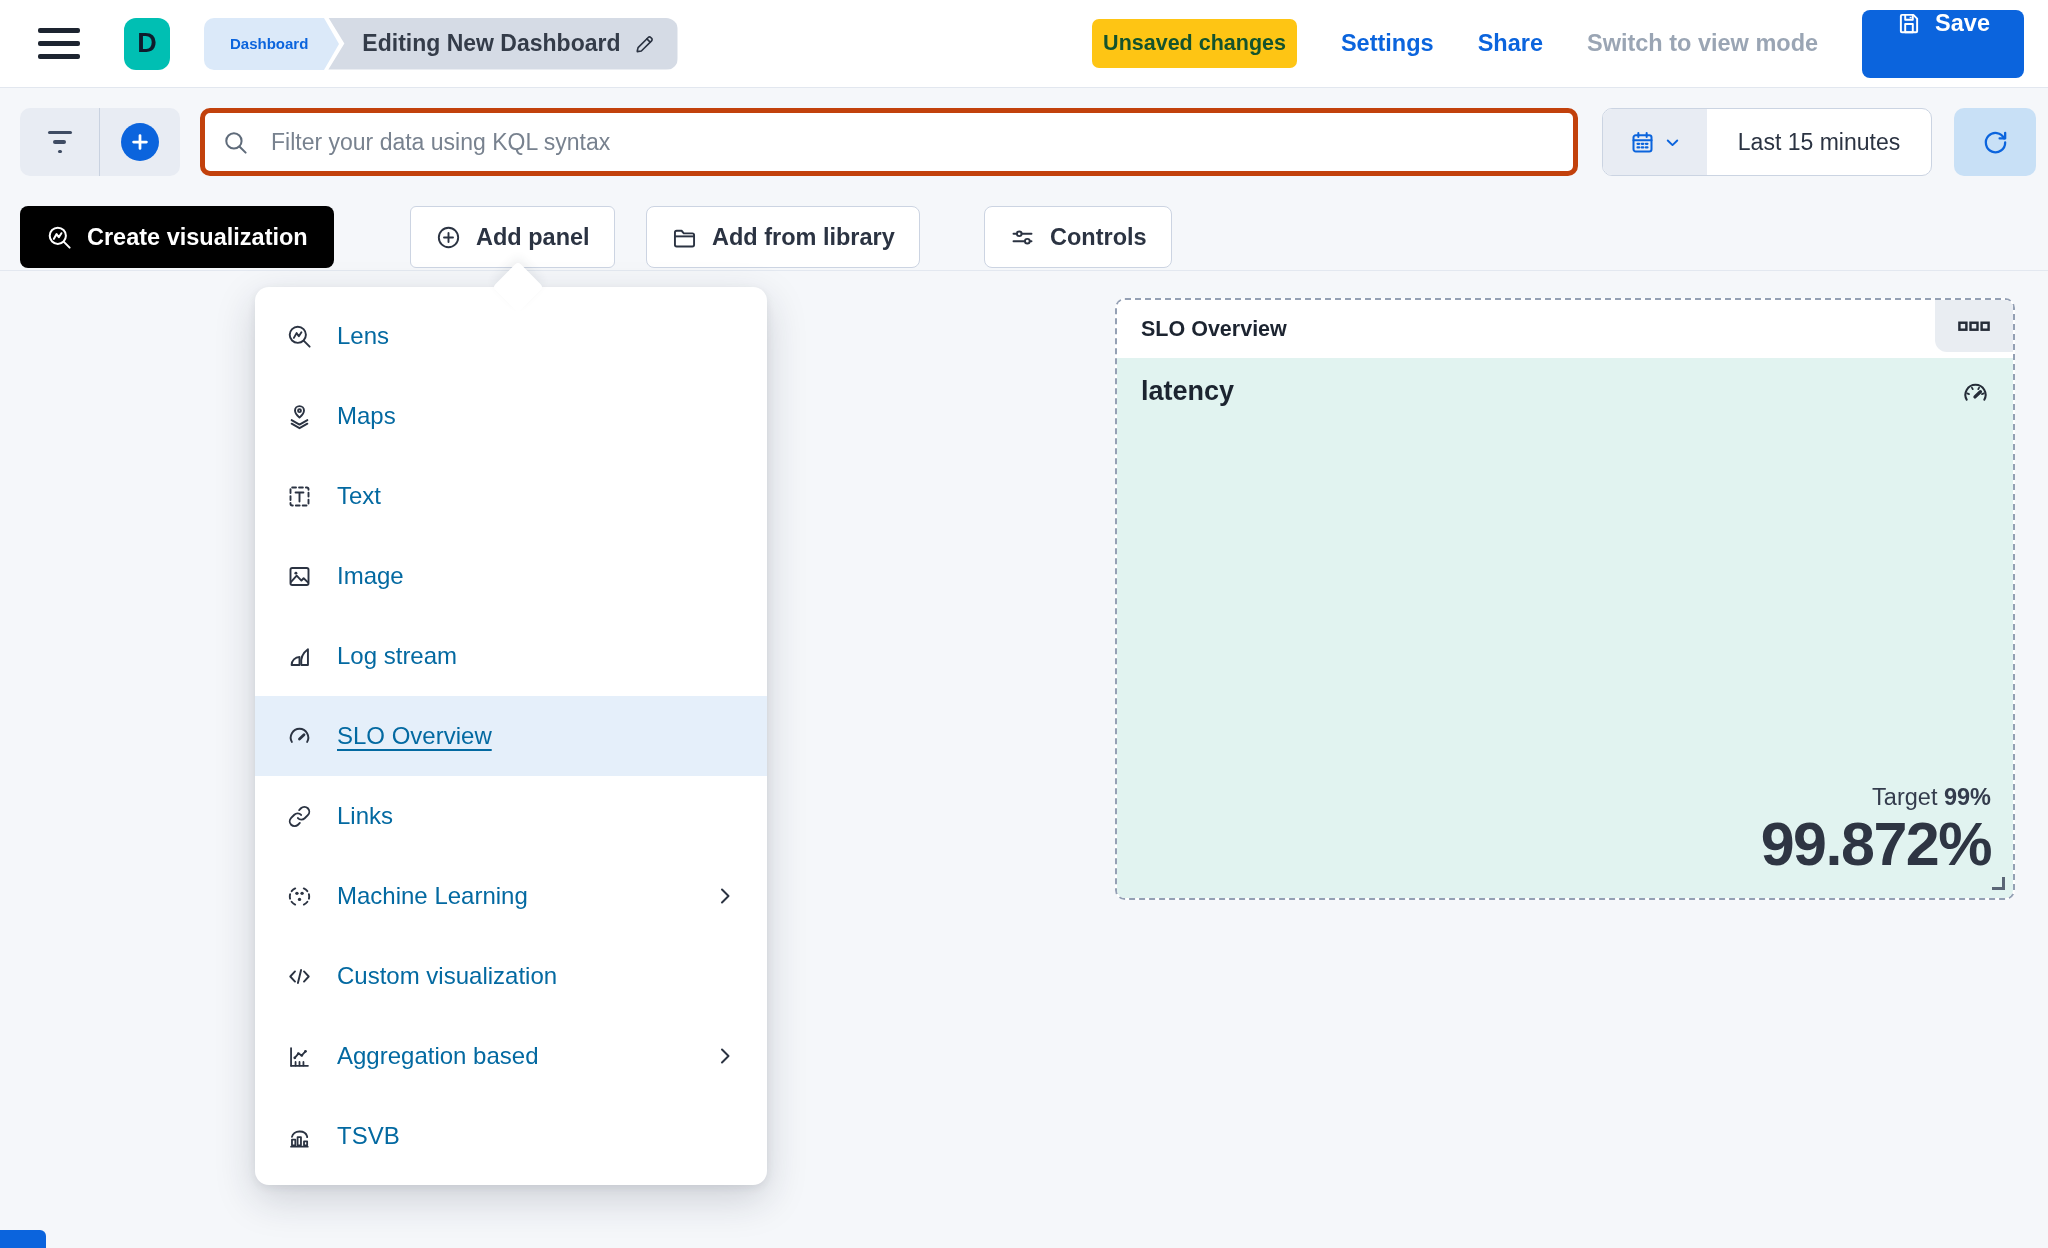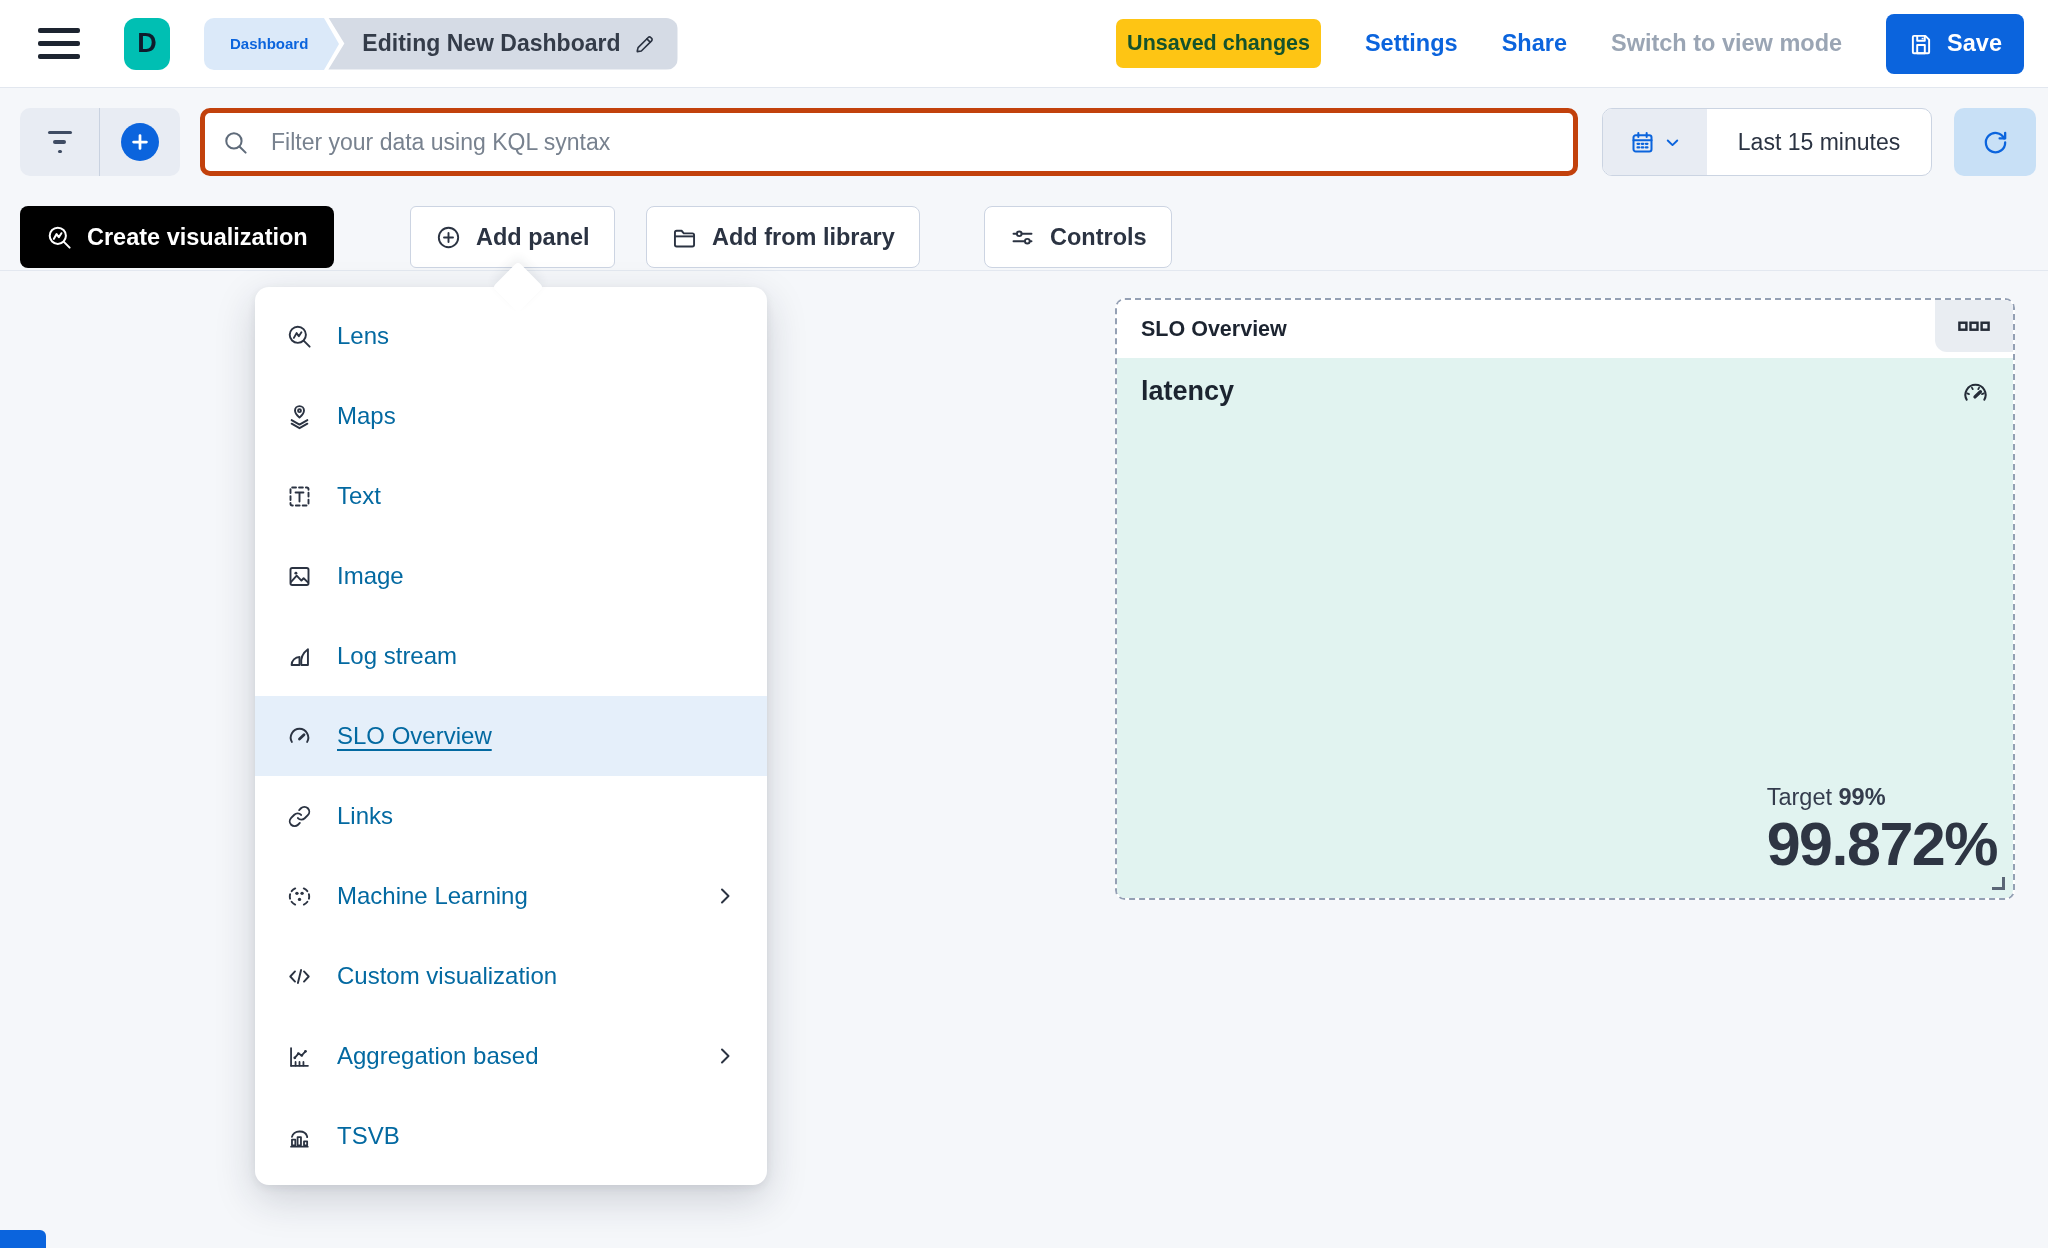--- a/index.html
+++ b/index.html
@@ -43,23 +43,23 @@
     clip-path:polygon(0 0, 100% 0, 100% 100%, 0 100%, 16px 50%);
   }
   .topbar-right { margin-left:auto; display:flex; align-items:center; gap:44px; }
   .badge-unsaved {
     background:#fec514; color:#14532d; font-weight:700; font-size:21.5px;
     border-radius:7px; padding:12px 11px;
   }
   .toplink { color:#0b64dd; font-weight:600; font-size:23.5px; cursor:pointer; }
   .viewmode { color:#9aa5b4; font-weight:600; font-size:23.5px; }
   .btn-save {
-    background:#0b64dd; color:#fff; border:none; border-radius:8px; height:60px;
-    padding:0 22px; font-family:inherit; font-weight:600; font-size:23.5px;
-    display:flex; align-items:center; gap:13px; cursor:pointer;
+    background:#0b64dd; color:#fff; border:none; border-radius:8px; height:68px;
+    padding:0 34px; font-family:inherit; font-weight:600; font-size:23.5px;
+    display:flex; gap:13px; cursor:pointer;
   }
 
   
   .filter-group {
     position:absolute; left:20px; top:108px; width:160px; height:68px;
     background:#e8ecf3; border-radius:10px; display:flex; overflow:hidden; z-index:2;
   }
   .filter-cell { width:80px; display:flex; align-items:center; justify-content:center; cursor:pointer; }
   .filter-cell:first-child { border-right:1px solid #c9d2e0; }
   .funnel { display:flex; flex-direction:column; align-items:center; gap:6px; }
@@ -133,21 +133,21 @@
   }
   .panel-header { height:58px; background:#fff; display:flex; align-items:center; padding:0 24px; }
   .panel-title { font-weight:700; font-size:21.5px; color:#1c2430; }
   .panel-hover-tab {
     position:absolute; right:0; top:0; width:78px; height:52px; background:#e9edf2;
     border-radius:0 7px 0 12px; display:flex; align-items:center; justify-content:center; cursor:pointer;
   }
   .panel-body { position:absolute; top:58px; left:0; right:0; bottom:0; background:#e1f3f0; }
   .metric-title { position:absolute; left:24px; top:18px; font-weight:700; font-size:27px; color:#1c2430; }
   .gauge-big { position:absolute; right:22px; top:20px; }
-  .metric-values { position:absolute; right:16px; bottom:20px; }
+  .metric-values { position:absolute; right:22px; bottom:20px; text-align:right; }
   .target-line { font-size:23.5px; color:#343c4d; }
   .target-line b { font-weight:700; }
   .big-value { font-size:61px; font-weight:800; letter-spacing:-1.5px; line-height:1.1; color:#2e3543; }
   .resize-corner {
     position:absolute; right:8px; bottom:8px; width:13px; height:13px;
     border-right:3px solid #5a6576; border-bottom:3px solid #5a6576; cursor:nwse-resize;
   }
 
   
   .bottom-blue {

